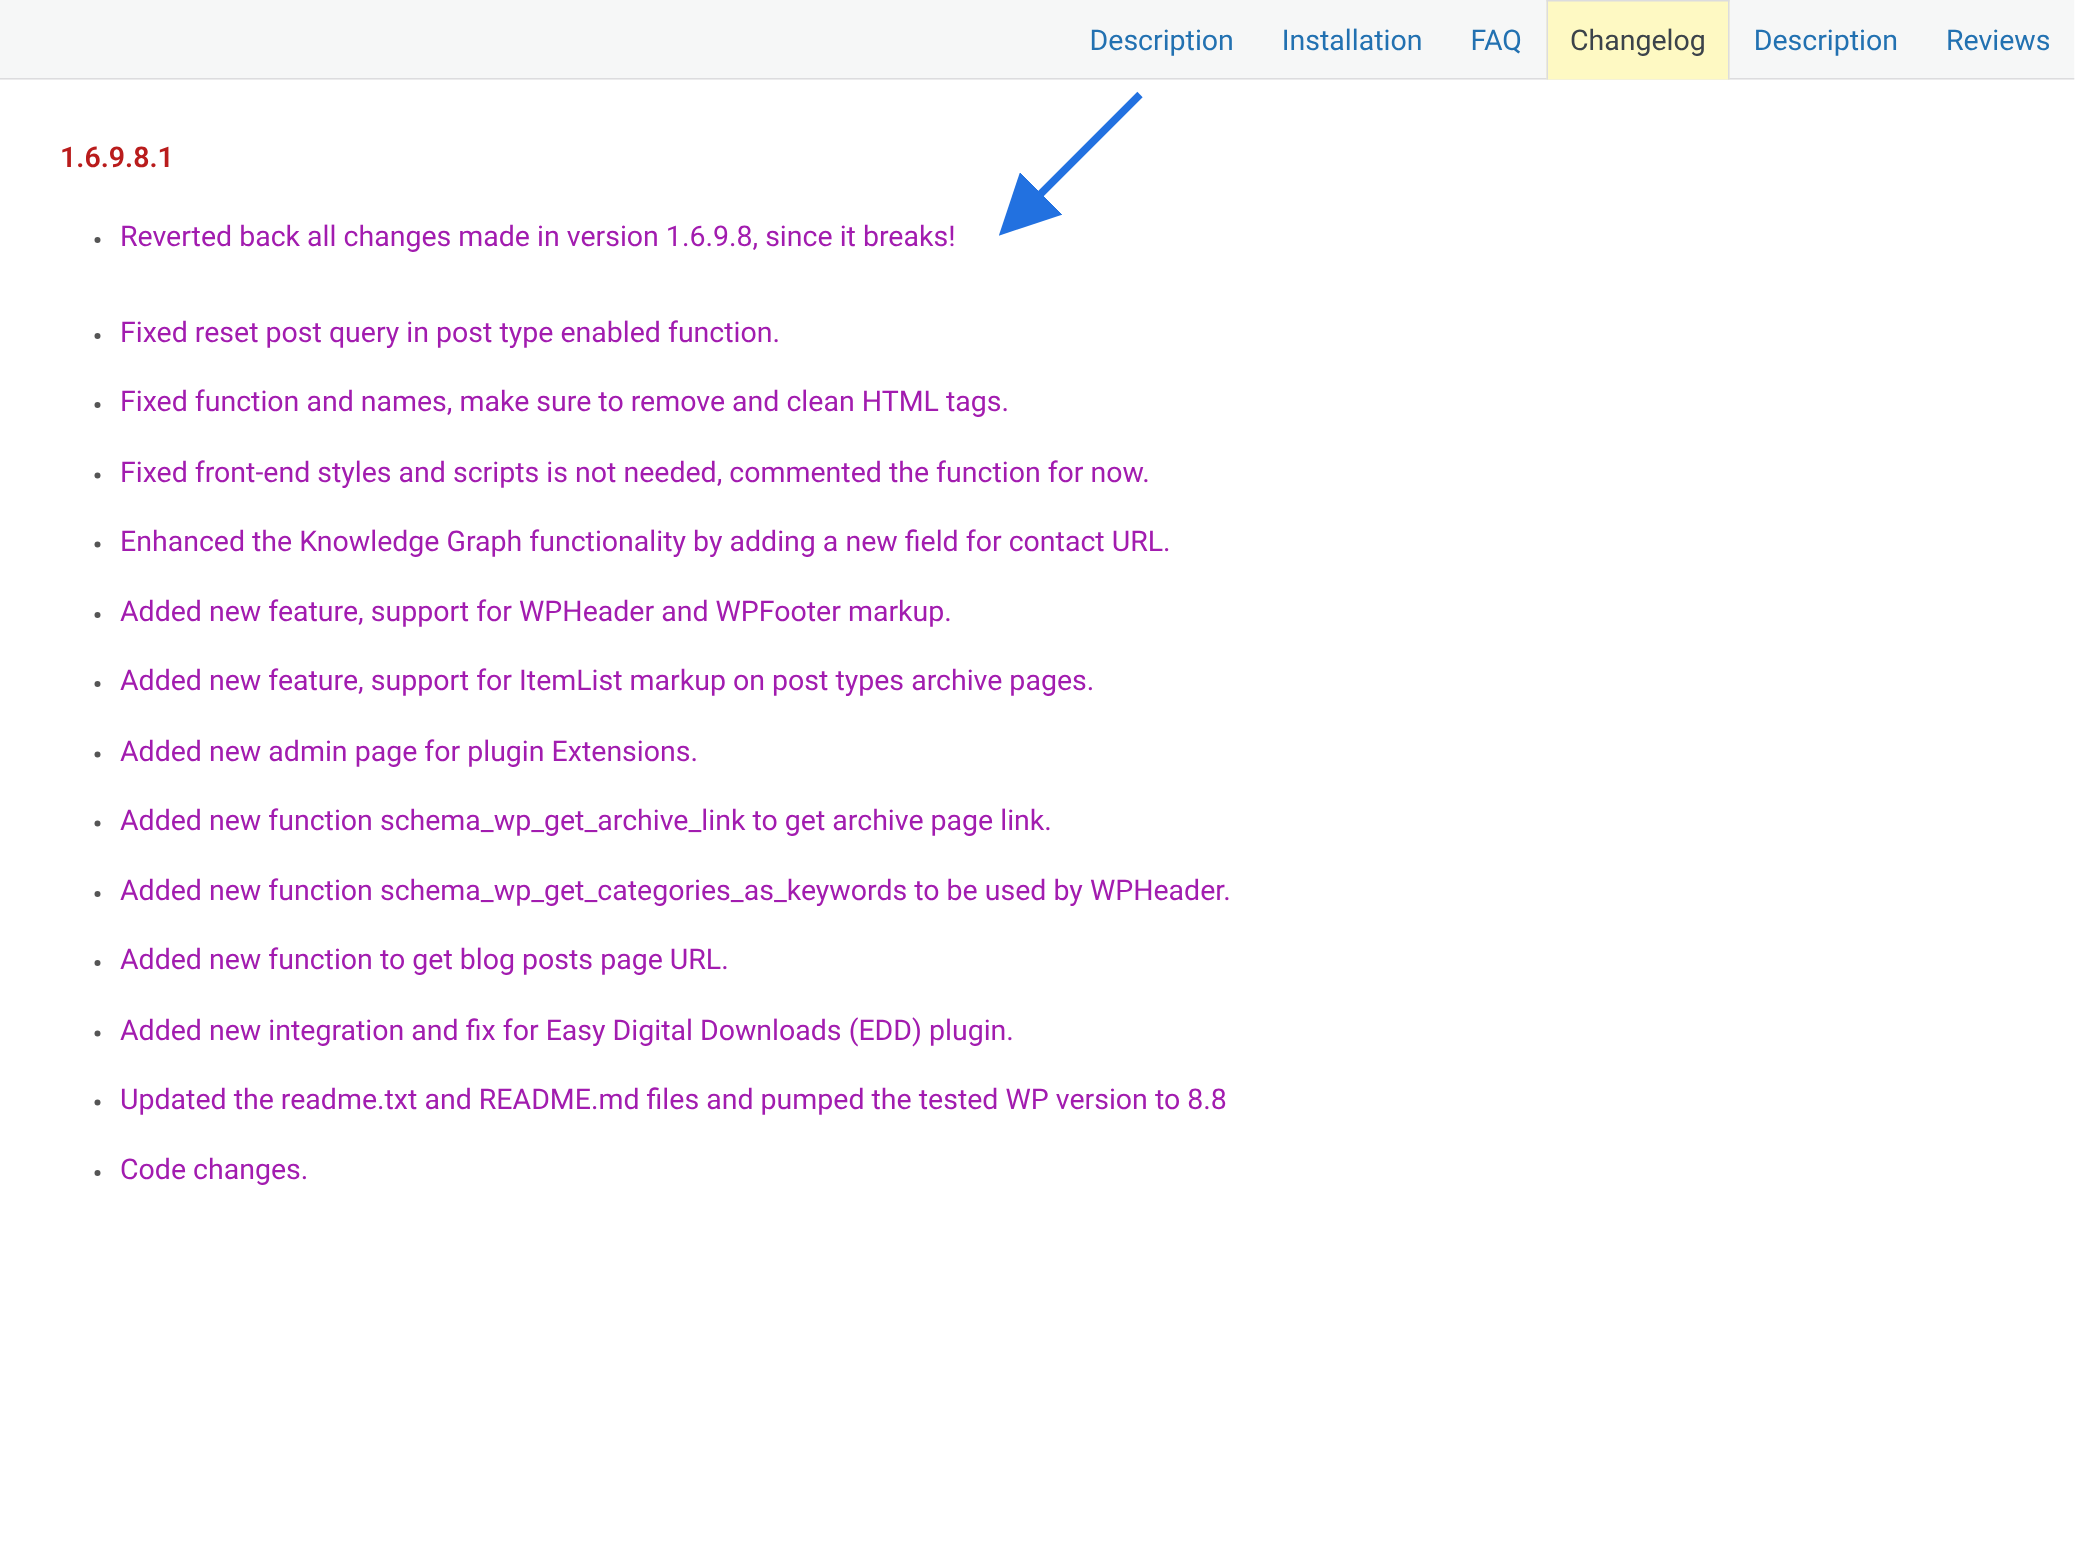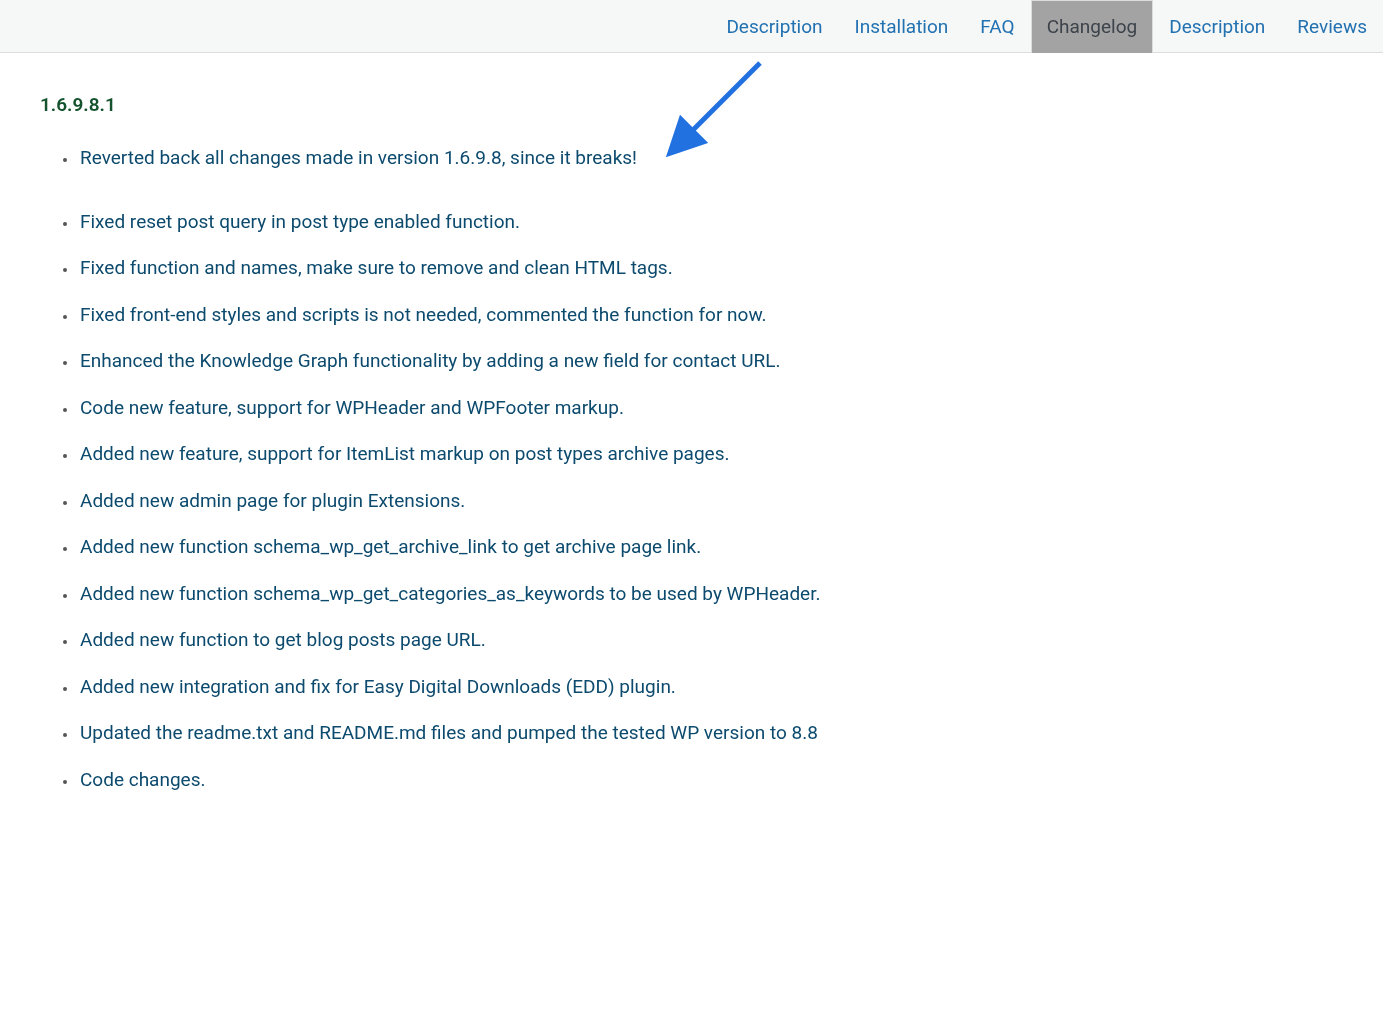--- a/index.html
+++ b/index.html
@@ -25,47 +25,47 @@
       padding: 14px 15px;
       font-size: 19px;
       color: #2271b1;
       cursor: pointer;
       border: 1px solid transparent;
       border-bottom: none;
       position: relative;
     }
     .tab.active {
       color: #3c434a;
-      background: #a3a3a3;
+      background: #fef9c3;
       border-color: #dcdcde;
       margin-bottom: -1px;
       border-top: 1px solid #dcdcde;
     }
     .content {
       padding: 30px 40px;
       position: relative;
       width: 1280px;
     }
     .version-block {
       margin-top: 10px;
       margin-bottom: 35px;
     }
     .version-title {
       font-weight: 600;
       font-size: 19px;
-      color: #14532d;
+      color: #b91c1c;
       margin-bottom: 28px;
     }
     ul.changes {
       list-style: disc;
       padding-left: 38px;
     }
     ul.changes li {
       font-size: 19px;
-      color: #0c4a6e;
+      color: #a21caf;
       line-height: 1.5;
       margin-bottom: 18px;
       padding-left: 2px;
     }
     ul.changes li::marker {
       font-size: 14px;
       color: #555;
     }
     .arrow-wrap {
       position: absolute;
@@ -103,21 +103,21 @@
         <ul class="changes">
           <li>Reverted back all changes made in version 1.6.9.8, since it breaks!</li>
         </ul>
       </div>
       <div class="version-block">
         <ul class="changes">
           <li>Fixed reset post query in post type enabled function.</li>
           <li>Fixed function and names, make sure to remove and clean HTML tags.</li>
           <li>Fixed front-end styles and scripts is not needed, commented the function for now.</li>
           <li>Enhanced the Knowledge Graph functionality by adding a new field for contact URL.</li>
-          <li>Code new feature, support for WPHeader and WPFooter markup.</li>
+          <li>Added new feature, support for WPHeader and WPFooter markup.</li>
           <li>Added new feature, support for ItemList markup on post types archive pages.</li>
           <li>Added new admin page for plugin Extensions.</li>
           <li>Added new function schema_wp_get_archive_link to get archive page link.</li>
           <li>Added new function schema_wp_get_categories_as_keywords to be used by WPHeader.</li>
           <li>Added new function to get blog posts page URL.</li>
           <li>Added new integration and fix for Easy Digital Downloads (EDD) plugin.</li>
           <li>Updated the readme.txt and README.md files and pumped the tested WP version to 8.8</li>
           <li>Code changes.</li>
         </ul>
       </div>

